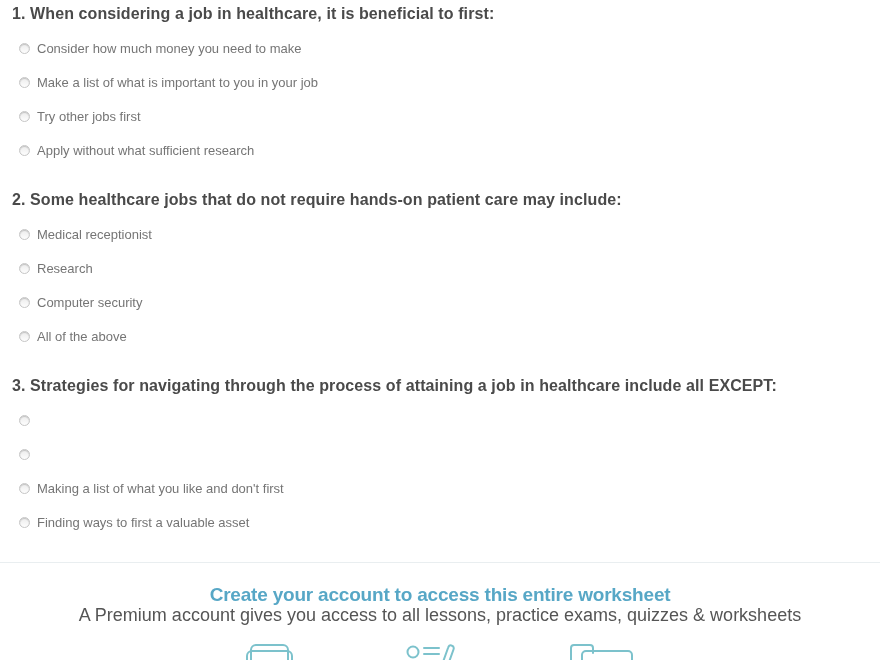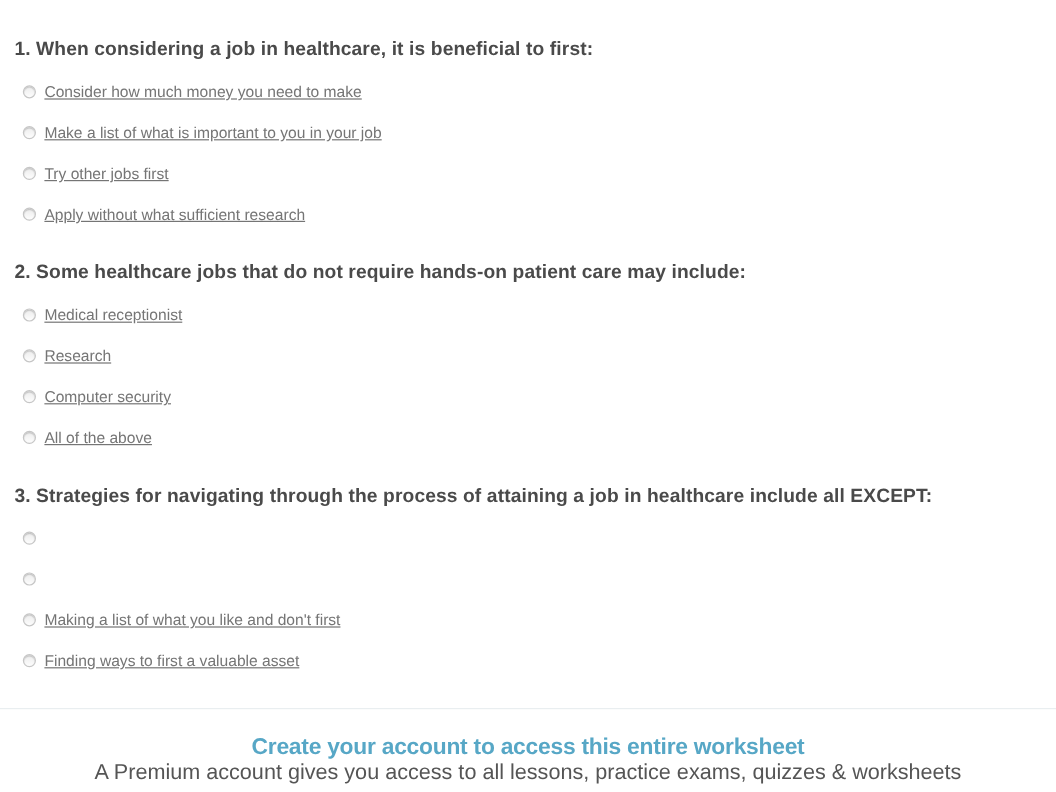--- a/index.html
+++ b/index.html
@@ -12,21 +12,21 @@
     --radio-border: #c6c6c6;
   }
   * { box-sizing: border-box; }
   html, body {
     margin: 0; padding: 0;
     width: 880px; height: 660px;
     overflow: hidden;
     background: #ffffff;
     font-family: "Liberation Sans", "DejaVu Sans", sans-serif;
   }
-  #questions { padding-top: 32px; }
+  #questions { padding-top: 4px; }
   .question { margin: 0 0 15px 0; }
   .q-heading {
     margin: 0 0 0 12px;
     font-size: 16px;
     font-weight: 700;
     line-height: 20px;
     color: var(--heading-color);
     letter-spacing: 0.1px;
   }
   .options {
@@ -48,21 +48,20 @@
     flex-shrink: 0;
     border: 1px solid var(--radio-border);
     border-radius: 50%;
     background: linear-gradient(#ececec, #fdfdfd);
     box-shadow: inset 0 1px 1px rgba(0,0,0,0.18);
   }
   .option-label {
     font-size: 13px;
     line-height: 20px;
     color: var(--option-color);
-    text-decoration: underline;
   }
   .cta {
     margin-top: 8px;
     border-top: 1px solid var(--divider-color);
     padding-top: 20px;
     text-align: center;
   }
   .cta-heading {
     font-size: 19px;
     font-weight: 700;

